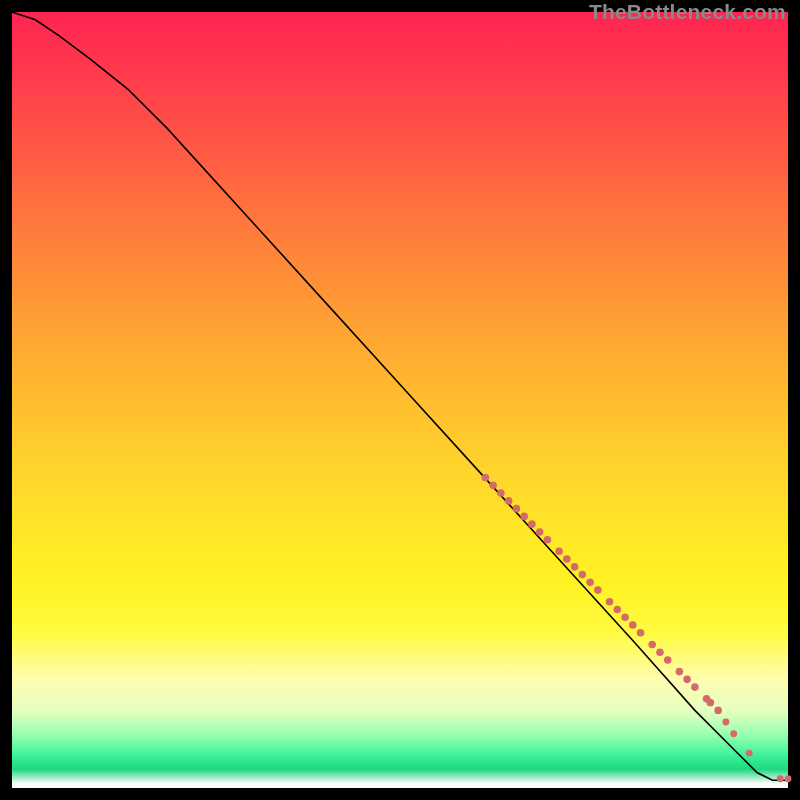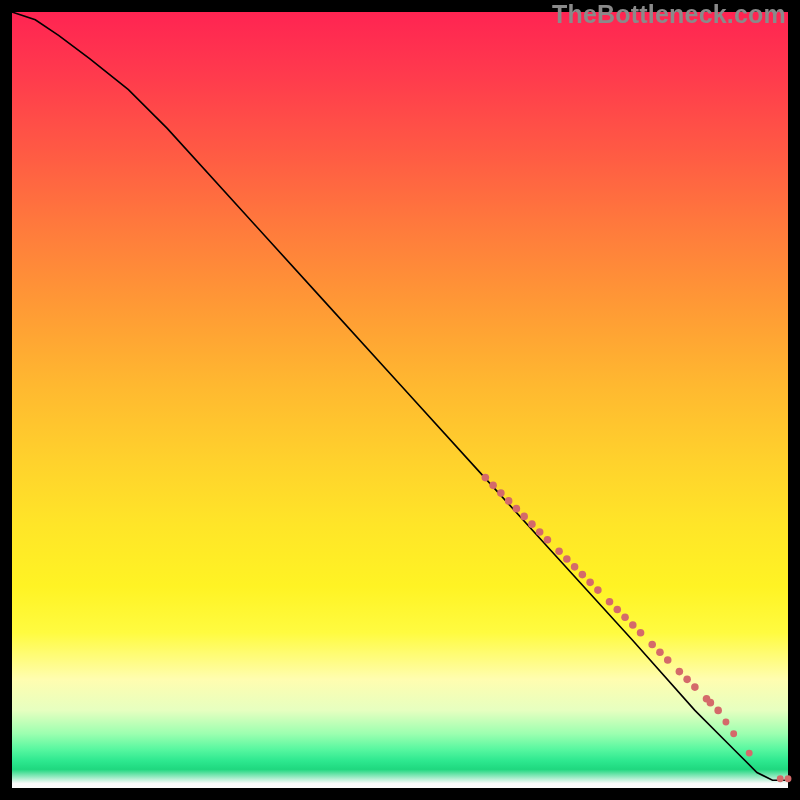--- a/index.html
+++ b/index.html
@@ -41,21 +41,21 @@
       #1fd87f 97.6%,
       #fafafa 99.4%,
       #fbfbfb 100%
     );
   }
   .attribution {
     position: absolute;
     top: 0px;
     right: 14px;
     font-family: Arial, Helvetica, sans-serif;
-    font-size: 25px;
+    font-size: 21px;
     font-weight: 600;
     color: #8a8a8a;
     letter-spacing: 0.2px;
     user-select: none;
   }
   svg.curve {
     position: absolute;
     left: 12px;
     top: 12px;
     width: 776px;

